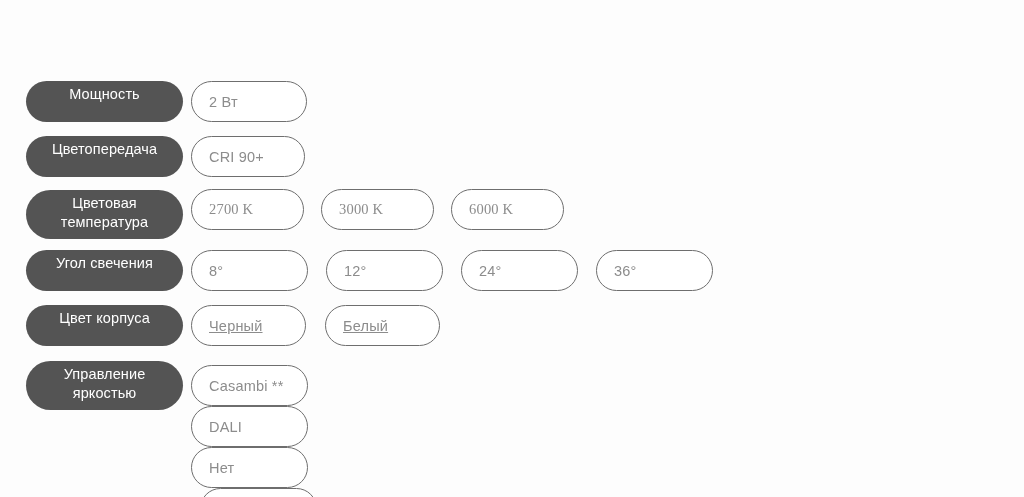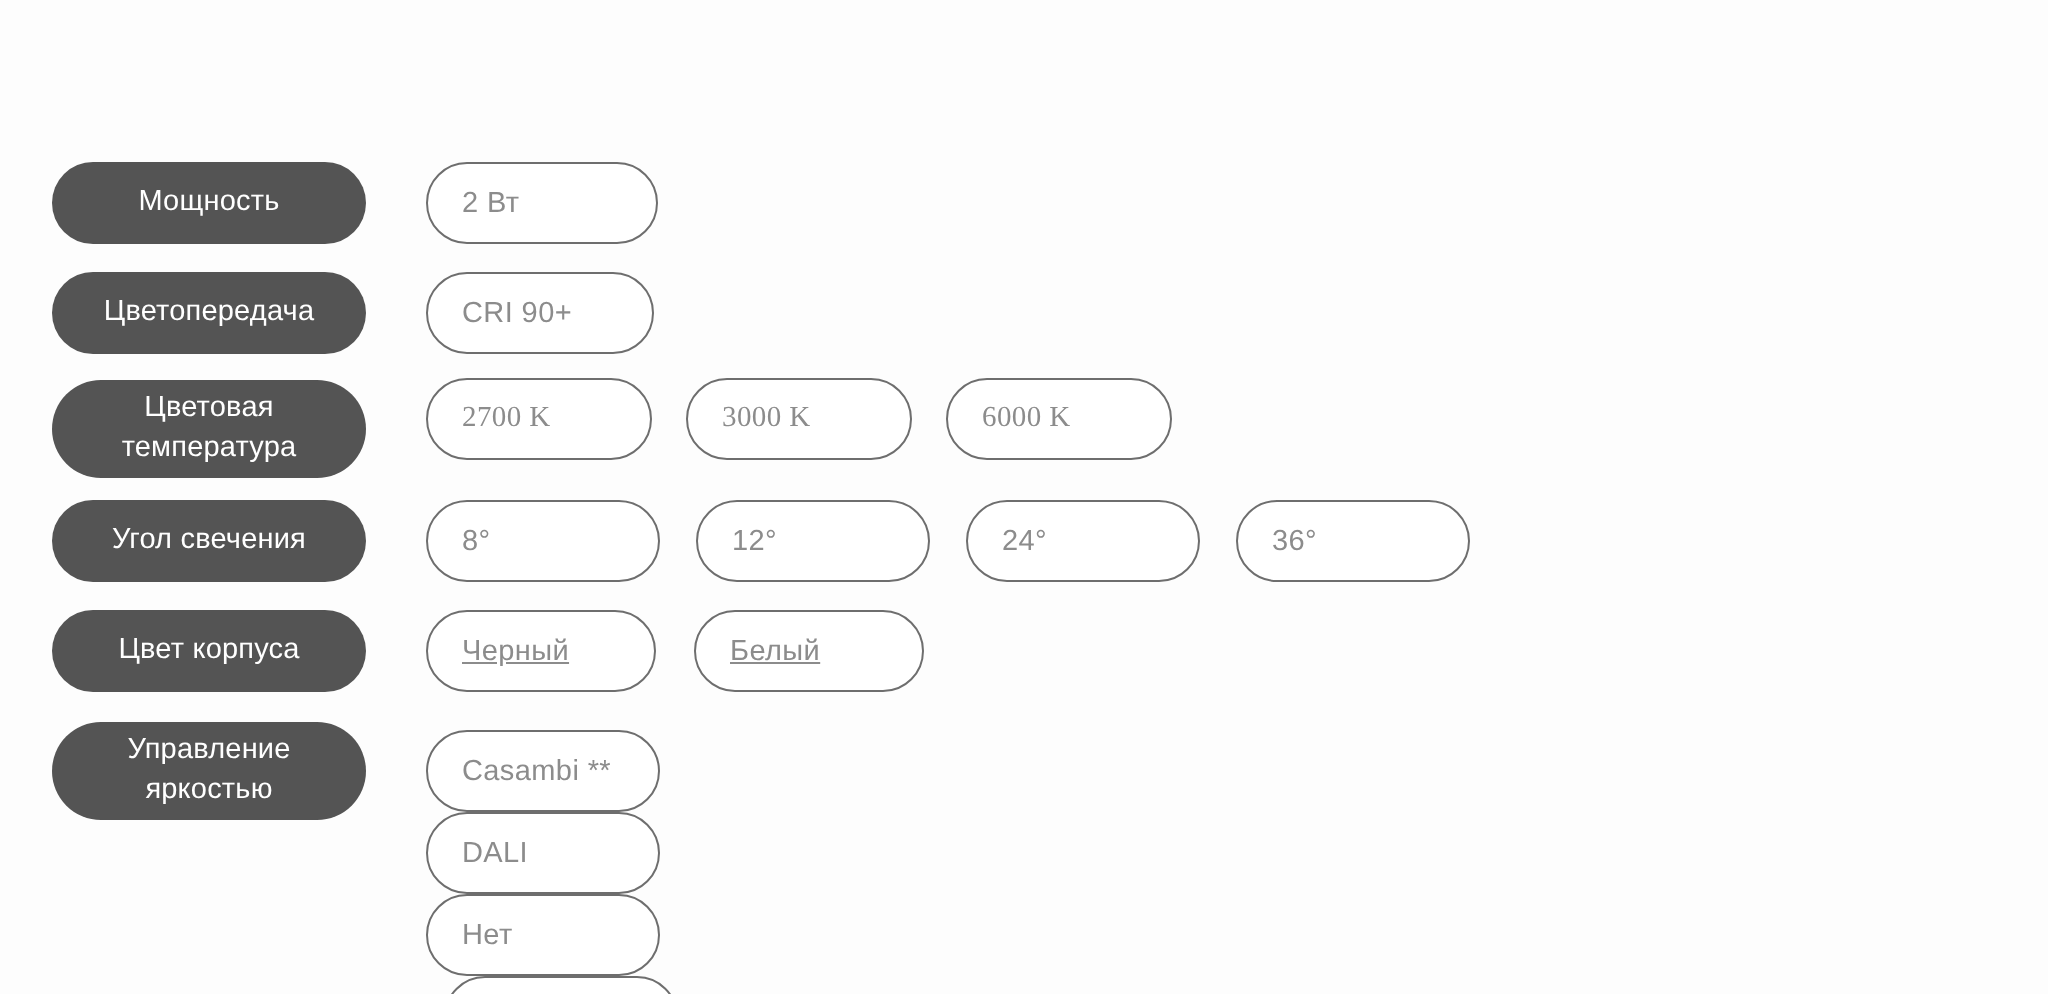--- a/index.html
+++ b/index.html
@@ -24,40 +24,40 @@
   
   .row-label {
     position: absolute;
     left: 26px;
     width: 157px;
     box-sizing: border-box;
     background: #545454;
     color: #ffffff;
     border-radius: 999px;
     display: flex;
-    align-items: center;
+    align-items: flex-start;
     justify-content: center;
     text-align: center;
     font-size: 14.5px;
     line-height: 1.32;
     letter-spacing: 0.1px;
     padding: 4px 8px;
     user-select: none;
   }
   .row-label.one-line {
     height: 41px;
   }
   .row-label.two-line {
     height: 49px;
   }
 
   
   .options {
     position: absolute;
-    left: 213px;
+    left: 191px;
     display: flex;
     align-items: center;
   }
   .option-pill {
     box-sizing: border-box;
     height: 41px;
     background: #ffffff;
     border: 1.4px solid #6e6e6e;
     border-radius: 999px;
     color: #8c8c8c;

